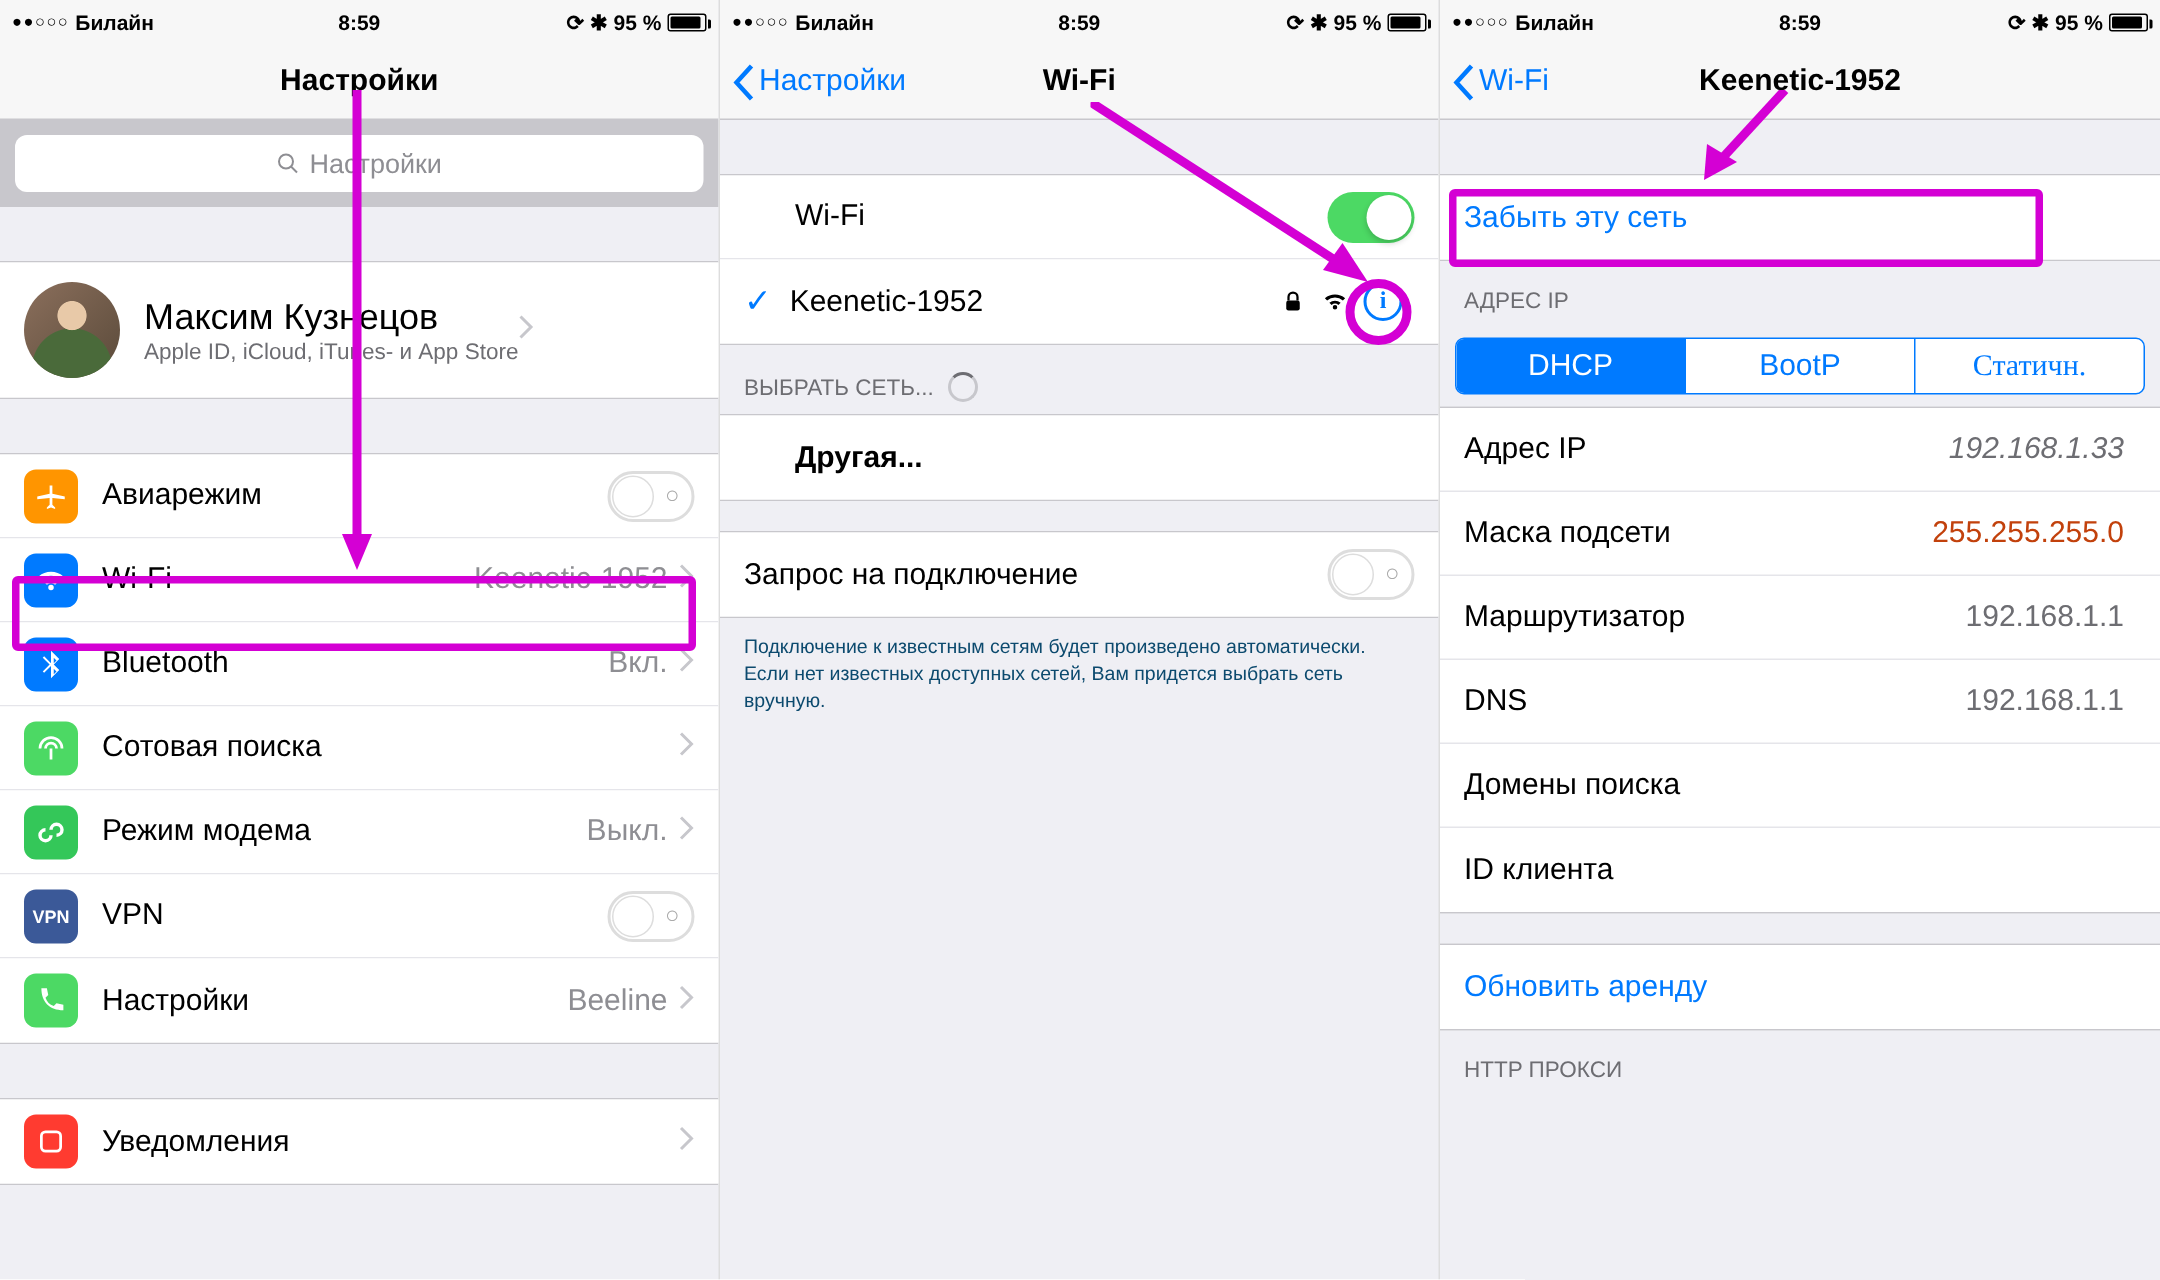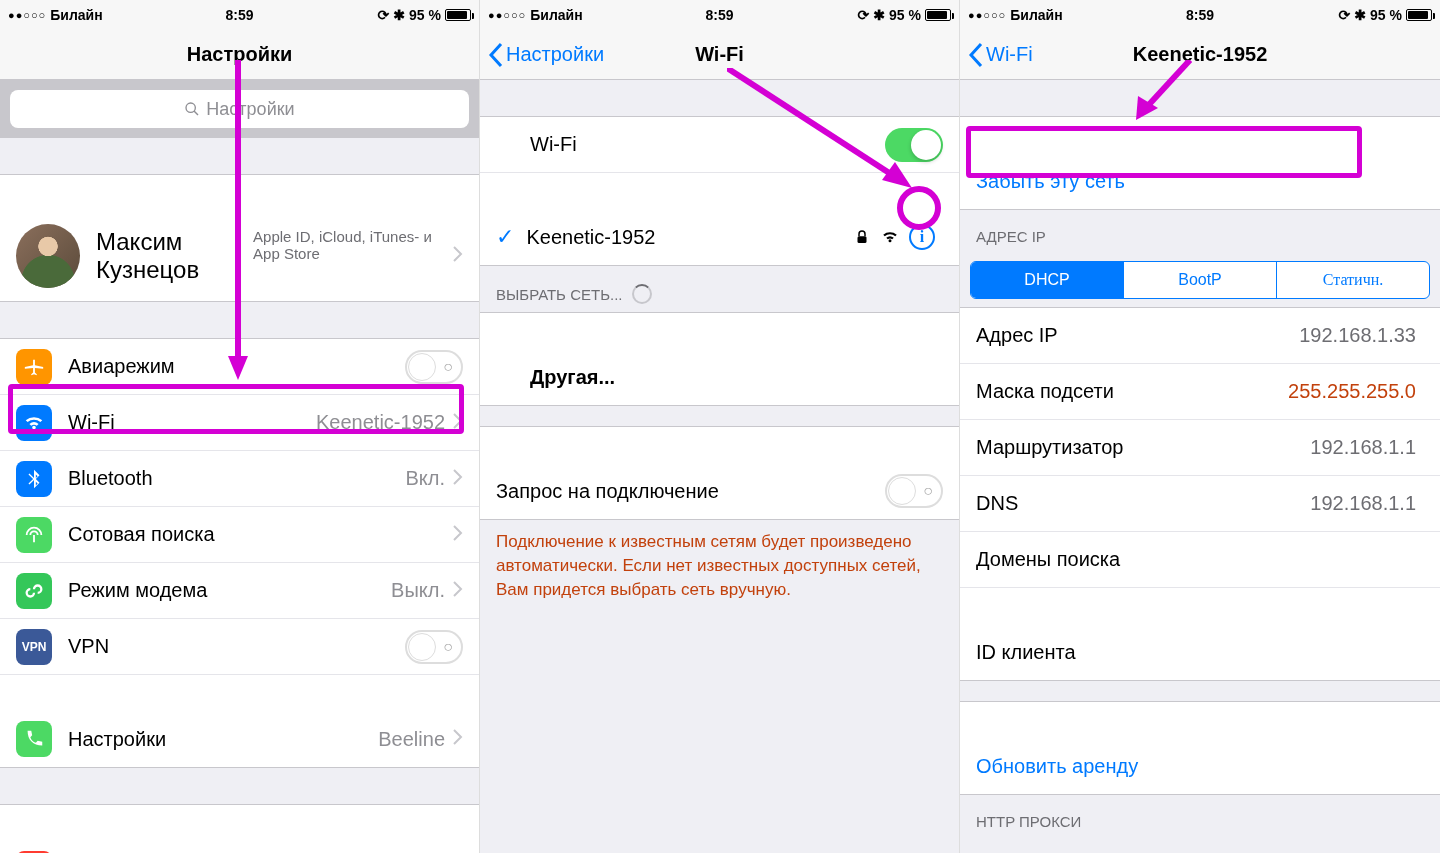--- a/index.html
+++ b/index.html
@@ -71,36 +71,36 @@
 .spacer-sm { height: 20px; }
 .group { background:#fff; border-top:1px solid #c8c7cc; border-bottom:1px solid #c8c7cc; }
 .row {
   min-height: 56px;
   display:flex; align-items:center;
   padding: 0 16px;
   border-bottom: 1px solid #e5e5ea;
   background:#fff;
   position:relative;
 }
-.row:last-child { border-bottom:none;margin-top:36px; }
+.row:last-child { border-bottom:none; }
 .row .icon {
   width:36px; height:36px; border-radius:8px;
   margin-right:16px; flex-shrink:0;
   display:flex; align-items:center; justify-content:center;
 }
 .row .label { font-size:20px; flex:1; color:#000; }
 .row .value { font-size:20px; color:#8e8e93; margin-right:8px;}
 .row .chev { color:#c7c7cc; }
 .row .chev svg { width:10px; height:16px; }
 
 
 .profile-row { min-height: 90px; }
 .avatar { width:64px; height:64px; border-radius:50%; background:linear-gradient(135deg,#8b6f5c,#5a4a3a); margin-right:16px; flex-shrink:0; position:relative; overflow:hidden;}
 .avatar::after { content:""; position:absolute; inset:0; background: radial-gradient(circle at 50% 35%, #e8c9a8 18%, transparent 19%), radial-gradient(circle at 50% 90%, #4a6a3a 40%, transparent 41%);}
-.profile-text { display:flex; flex-direction:row; }
+.profile-text { display:flex; flex-direction:column; }
 .profile-name { font-size:24px; font-weight:400;}
 .profile-sub { font-size:15px; color:#6d6d72;}
 
 
 .toggle { width:58px; height:34px; border-radius:17px; background:#e5e5ea; position:relative; flex-shrink:0;}
 .toggle.on { background:#4cd964; }
 .toggle .knob { width:30px; height:30px; border-radius:50%; background:#fff; position:absolute; top:2px; left:2px; box-shadow:0 2px 4px rgba(0,0,0,0.2);}
 .toggle.on .knob { left:26px; }
 .toggle-outline { width:58px; height:34px; border-radius:17px; border:2px solid #ddd; position:relative; display:flex; align-items:center; justify-content:flex-end; padding-right:8px; color:#aaa; font-size:14px;}
 .toggle-outline .knob { width:28px; height:28px; border-radius:50%; background:#fff; border:1px solid #ddd; position:absolute; top:1px; left:1px;}
@@ -108,35 +108,35 @@
 
 
 .section-hdr {
   padding: 18px 16px 8px;
   font-size: 15px;
   color:#6d6d72;
   display:flex; align-items:center; gap:10px;
 }
 .section-footer {
   padding: 10px 16px 18px;
-  font-size:17px;
-  color:#c2410c;
+  font-size:13px;
+  color:#0c4a6e;
   line-height:1.4;
 }
 
 
 .wifi-row-content { display:flex; align-items:center; flex:1; gap:12px;}
 .check { color:#007aff; font-size:22px;}
 .wifi-icons { display:flex; align-items:center; gap:10px; margin-right:8px;}
 .lock-icon, .wifi-strength-icon { width:18px; height:18px; }
 .info-circle { width:26px; height:26px; border:2px solid #007aff; border-radius:50%; display:flex; align-items:center; justify-content:center; color:#007aff; font-size:16px; font-weight:600; font-family: Georgia, serif;}
 
 
 .segmented { display:flex; margin:0; background:#fff; border:1px solid #007aff; border-radius:6px; overflow:hidden; height:38px;}
-.seg { flex:1; display:flex; align-items:center; justify-content:center; font-size:16px; color:#007aff; border-right:1px solid #007aff;}
+.seg { flex:1; display:flex; align-items:center; justify-content:center; font-size:20px; color:#007aff; border-right:1px solid #007aff;}
 .seg:last-child { border-right:none;font-family:Liberation Serif, serif;}
 .seg.active { background:#007aff; color:#fff;}
 .seg-wrap { padding: 8px 10px; background:#efeff4;}
 
 
 .link-row .label { color:#007aff; }
 
 
 .hl {
   position:absolute;
@@ -453,21 +453,21 @@
     <div class="segmented">
       <div class="seg active">DHCP</div>
       <div class="seg">BootP</div>
       <div class="seg">Статичн.</div>
     </div>
   </div>
 
   <div class="group">
     <div class="row">
       <div class="label">Адрес IP</div>
-      <div class="value" style="color:#6d6d72;">192.168.1.33</div>
+      <div class="value" style="color:#6d6d72;font-style:italic;">192.168.1.33</div>
     </div>
     <div class="row">
       <div class="label">Маска подсети</div>
       <div class="value" style="color:#c2410c;">255.255.255.0</div>
     </div>
     <div class="row">
       <div class="label">Маршрутизатор</div>
       <div class="value" style="color:#6d6d72;">192.168.1.1</div>
     </div>
     <div class="row">

